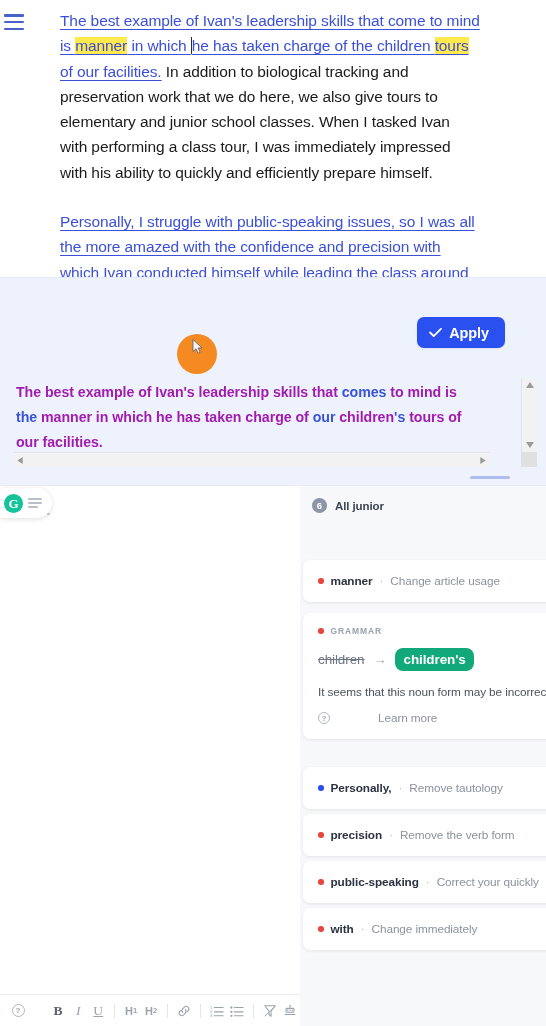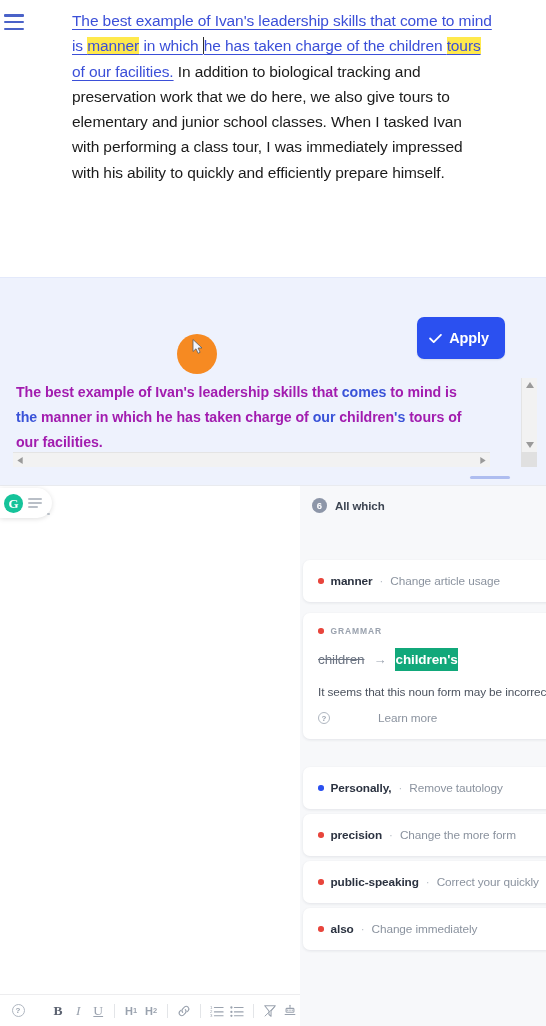--- a/index.html
+++ b/index.html
@@ -18,21 +18,21 @@
   .hamburger {
     position: absolute; left: 4px; top: 14px; width: 22px; height: 16px;
     display: flex; flex-direction: column; justify-content: space-between;
   }
   .hamburger span { display: block; height: 2.5px; background: #4a62c8; border-radius: 1px; }
   .hamburger span:nth-child(1) { width: 20px; }
   .hamburger span:nth-child(2) { width: 20px; }
   .hamburger span:nth-child(3) { width: 20px; }
 
   .doc-body {
-    position: absolute; left: 72px; top: 8px; width: 420px;
+    position: absolute; left: 60px; top: 8px; width: 420px;
     font-size: 15.5px; line-height: 25.3px; color: #1b1b1b;
     letter-spacing: -0.1px;
   }
   .doc-body p { margin: 0 0 24px 0; }
   .sug { color: #3b4fd8; text-decoration: underline; text-decoration-color: #3b4fd8; text-underline-offset: 3px; }
   .hl { background: #ffe94d; }
   .caret {
     display: inline-block; width: 1px; height: 17px; background: #2b2b2b;
     vertical-align: -3px; margin: 0 0px;
   }
@@ -42,21 +42,21 @@
     position: absolute; left: 0; top: 277px; width: 546px; height: 208px;
     background: #eef2fd;
   }
   .overlay-edge {
     position: absolute; left: 0; top: 0; width: 546px; height: 1px; background: #e3e9fb;
   }
   .apply-btn {
     position: absolute; right: 41px; top: 317px;
     background: #2b50f0; color: #ffffff;
     border: none; border-radius: 7px;
-    height: 42px; padding: 0 16px 0 12px;
+    height: 31px; padding: 0 16px 0 12px;
     font-size: 14.5px; font-weight: bold;
     display: flex; align-items: center; gap: 7px;
     font-family: "Liberation Sans", sans-serif;
     letter-spacing: -0.1px;
     box-shadow: 0 1px 2px rgba(0,0,0,0.08);
   }
   .apply-check { width: 13px; height: 9px; display: block; }
 
   .cursor-dot {
     position: absolute; left: 177px; top: 334px;
@@ -152,22 +152,22 @@
   .alert-sep { font-size: 11.5px; color: #b9bfc7; }
   .alert-desc { font-size: 11.8px; color: #8b939f; letter-spacing: -0.1px; white-space: nowrap; }
 
   .card-grammar { padding: 13px 0 13px 15px; }
   .gr-cat { display: flex; align-items: center; gap: 7px; }
   .gr-cat-label { font-size: 8.5px; font-weight: bold; color: #9aa2ae; letter-spacing: 0.9px; }
   .gr-swap { display: flex; align-items: center; gap: 9px; margin-top: 12px; }
   .gr-old { font-size: 13.5px; color: #6d7583; text-decoration: line-through; text-decoration-color: #6d7583; letter-spacing: -0.1px; }
   .gr-arrow { color: #9aa2ae; font-size: 13px; }
   .gr-new {
-    background: #11a87a; color: #ffffff; border-radius: 0;
-    padding: 4px 0; font-size: 13.5px; font-weight: bold; letter-spacing: -0.1px;
+    background: #11a87a; color: #ffffff; border-radius: 8px;
+    padding: 4px 8px; font-size: 13.5px; font-weight: bold; letter-spacing: -0.1px;
   }
   .gr-expl { margin-top: 14px; font-size: 11.8px; color: #4c535f; letter-spacing: -0.1px; white-space: nowrap; }
   .gr-learn { margin-top: 12px; display: flex; align-items: center; gap: 7px; }
   .gr-q {
     width: 12px; height: 12px; border-radius: 50%; border: 1px solid #b0b7c1;
     font-size: 8px; color: #9aa2ae; display: flex; align-items: center; justify-content: center;
     font-weight: bold;
   }
   .gr-learn-label { font-size: 11.8px; color: #8b939f; letter-spacing: -0.1px; margin-left: 41px; }
 
@@ -200,20 +200,21 @@
 <div class="top-view">
 
   <div class="hamburger">
     <span></span>
     <span></span>
     <span></span>
   </div>
 
   <div class="doc-body">
     <p><span class="sug"><span>The best example of Ivan's leadership skills that come to mind is </span><span class="hl">manner</span><span> in which </span><span class="caret"></span><span>he has taken charge of the children </span><span class="hl">tours</span><span> of our facilities.</span></span><span> In addition to biological tracking and preservation work that we do here, we also give tours to elementary and junior school classes. When I tasked Ivan with performing a class tour, I was immediately impressed with his ability to quickly and efficiently prepare himself.</span></p>
+    <p><span class="sug">Personally, I struggle with public-speaking issues, so I was all the more amazed with the confidence and precision with which Ivan conducted himself while leading the class around</span></p>
   </div>
 </div>
 
 <div class="overlay">
   <div class="overlay-edge"></div>
 </div>
 
 <button class="apply-btn">
   <svg class="apply-check" viewBox="0 0 14 10">
     <path d="M1 5 L5 9 L13 1" fill="none" stroke="#ffffff" stroke-width="2" stroke-linecap="round" stroke-linejoin="round"></path>
@@ -259,21 +260,21 @@
     <div class="g-lines">
       <i></i>
       <i></i>
       <i></i>
     </div>
     <div class="g-dot"></div>
   </div>
 
   <div class="alerts-header">
     <div class="alerts-count">6</div>
-    <div class="alerts-title">All which</div>
+    <div class="alerts-title">All junior</div>
   </div>
 
   <div class="card" style="top: 75px;">
     <div class="card-row">
       <span class="bullet red"></span>
       <span class="alert-word">manner</span>
       <span class="alert-sep">·</span>
       <span class="alert-desc">Change article usage</span>
     </div>
   </div>
@@ -302,37 +303,37 @@
       <span class="alert-sep">·</span>
       <span class="alert-desc">Remove tautology</span>
     </div>
   </div>
 
   <div class="card" style="top: 329px;">
     <div class="card-row">
       <span class="bullet red"></span>
       <span class="alert-word">precision</span>
       <span class="alert-sep">·</span>
-      <span class="alert-desc">Change the more form</span>
+      <span class="alert-desc">Remove the verb form</span>
     </div>
   </div>
 
   <div class="card" style="top: 376px;">
     <div class="card-row">
       <span class="bullet red"></span>
       <span class="alert-word">public-speaking</span>
       <span class="alert-sep">·</span>
       <span class="alert-desc">Correct your quickly</span>
     </div>
   </div>
 
   <div class="card" style="top: 423px;">
     <div class="card-row">
       <span class="bullet red"></span>
-      <span class="alert-word">also</span>
+      <span class="alert-word">with</span>
       <span class="alert-sep">·</span>
       <span class="alert-desc">Change immediately</span>
     </div>
   </div>
 
   <div class="toolbar">
     <div class="tb-btn tb-help">
       <span class="gr-q">?</span>
     </div>
     <div class="tb-btn bold">B</div>

